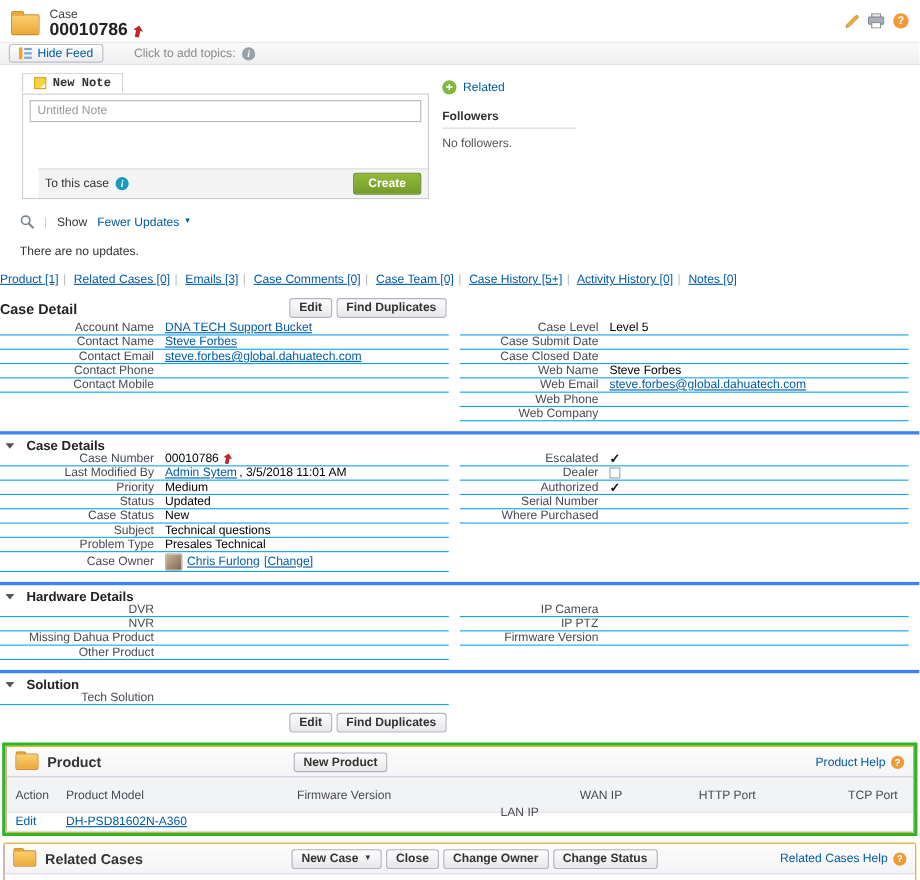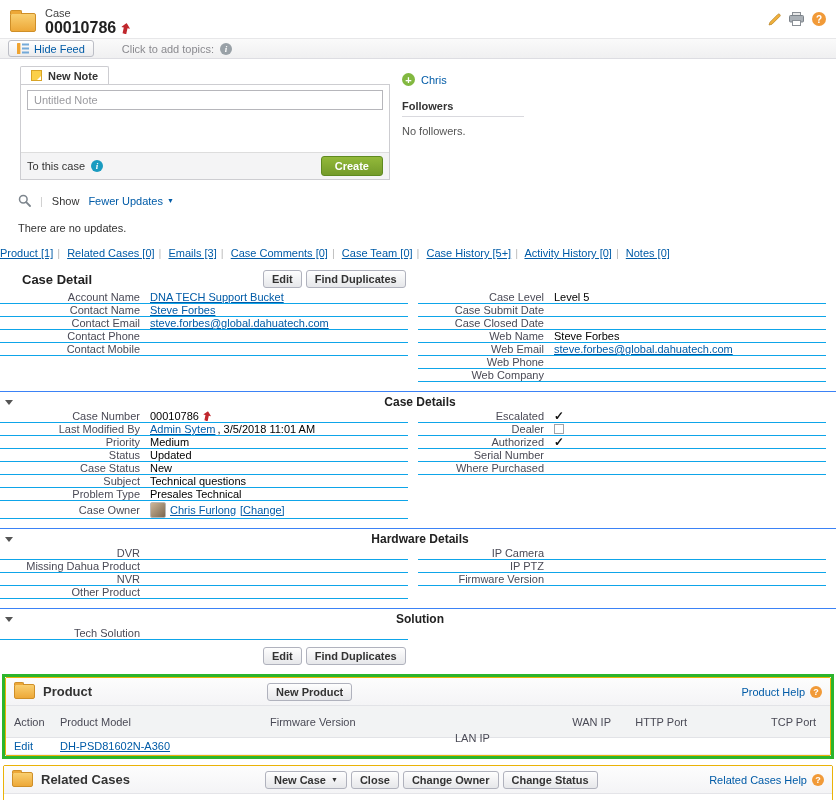--- a/index.html
+++ b/index.html
@@ -38,54 +38,54 @@
   .topics{font-size:11px;color:#8a8a8f;display:flex;align-items:center;gap:6px;}
   .info-i{display:inline-flex;width:12px;height:12px;border-radius:50%;background:#99a1a7;color:#fff;
           font-size:9px;font-weight:bold;font-style:italic;align-items:center;justify-content:center;
           font-family:"Liberation Serif",serif;cursor:pointer;}
   .info-i.blue{background:#1a9bc0;}
   
   .note-row{display:flex;margin:6px 0 0 20px;}
   .note-col{width:370px;}
   .note-tab{display:inline-flex;align-items:center;gap:6px;font-size:11px;font-weight:bold;color:#333;
           background:#fff;border:1px solid #cdcdd1;border-bottom:none;border-radius:2px 2px 0 0;
-          padding:0 10px;height:18px;position:relative;z-index:2;top:1px;cursor:pointer;}
+          padding:0 10px;height:18px;position:relative;z-index:2;top:1px;cursor:pointer;font-family:Liberation Mono, monospace;}
   .sticky{width:11px;height:11px;background:#fbd04a;border:1px solid #d8a426;position:relative;}
   .sticky::after{content:"";position:absolute;right:0;bottom:0;width:0;height:0;
           border-style:solid;border-width:0 0 4px 4px;border-color:transparent transparent #fff transparent;}
   .note-panel{border:1px solid #cdcdd1;background:#fff;position:relative;z-index:1;}
   .note-title-input{display:block;width:calc(100% - 12px);margin:5px 6px 0;height:20px;border:1px solid #b6b6bb;
           padding:0 6px;font-size:11px;color:#333;font-family:"Liberation Sans",sans-serif;}
   .note-title-input::placeholder{color:#9a9a9f;}
   .note-body{height:42px;cursor:text;}
   .note-footer{display:flex;align-items:center;height:27px;background:#f4f4f5;border-top:1px solid #ddd;
-          padding:0 6px;font-size:11px;color:#333;gap:6px;}
+          padding:0 6px;font-size:11px;color:#333;gap:6px;margin-left:14px;}
   .btn-create{margin-left:auto;background:linear-gradient(#93b93a,#749b2a);border:1px solid #5f8a20;color:#fff;
           font-weight:bold;font-size:11px;padding:3px 13px;border-radius:3px;cursor:pointer;}
   .follow-col{margin-left:12px;padding-top:8px;width:160px;font-size:11px;}
   .follow-line{display:flex;align-items:center;gap:6px;}
   .plus-circle{display:inline-flex;width:13px;height:13px;border-radius:50%;background:#82b840;color:#fff;
           font-weight:bold;font-size:11px;align-items:center;justify-content:center;}
   .followers-h{font-weight:bold;color:#333;margin-top:14px;border-bottom:1px solid #d9d9de;padding-bottom:4px;width:122px;}
   .no-followers{color:#555;margin-top:8px;}
   
   .feed-ctl{display:flex;align-items:center;gap:9px;margin:14px 0 0 18px;font-size:11px;}
   .vsep{color:#ccc;}
   .filter-lnk{color:#015ba7;text-decoration:none;display:inline-flex;align-items:center;gap:4px;}
   .caret{font-size:7px;line-height:1;}
   .no-updates{margin:15px 0 0 18px;font-size:11px;color:#333;}
   .quicklinks{margin-top:13px;text-align:left;font-size:11px;}
   .quicklinks .sep{color:#bbb;margin:0 4px;}
   
   .sec-top{position:relative;margin-top:11px;height:21px;}
-  .sec-title{position:absolute;left:22px;top:2px;font-size:13px;font-weight:bold;color:#222;}
+  .sec-title{position:absolute;left:0;top:2px;font-size:13px;font-weight:bold;color:#222;}
   .btn-group{position:absolute;left:263px;top:0;display:flex;gap:4px;}
   .btn-group.flow{position:static;margin:7px 0 0 263px;}
-  .sec-h{position:relative;border-top:1px solid #3b82f6;margin-top:9px;padding:3px 0 2px 4px;font-size:12px;
-          font-weight:bold;color:#222;height:19px;text-align:center;}
+  .sec-h{position:relative;border-top:3px solid #3b82f6;margin-top:9px;padding:3px 0 2px 24px;font-size:12px;
+          font-weight:bold;color:#222;height:19px;}
   .tri{position:absolute;left:5px;top:8px;width:0;height:0;border-left:4px solid transparent;
           border-right:4px solid transparent;border-top:5px solid #555;cursor:pointer;}
   .cols{display:flex;}
   .col{width:418px;}
   .frow{display:flex;align-items:center;border-bottom:1px solid #0ea5e9;margin-right:10px;font-size:11px;
           min-height:13px;line-height:12px;}
   .flabel{width:150px;flex:none;text-align:right;padding-right:10px;color:#4a4a56;}
   .col.right .flabel{width:136px;}
   .fvalue{flex:1;color:#000;display:flex;align-items:center;gap:4px;min-height:12px;}
   .checkbox-empty{width:10px;height:10px;border:1px solid #9fa3a8;background:#fff;}
@@ -102,21 +102,21 @@
   .rel-btns{position:absolute;left:261px;display:flex;gap:4px;}
   .rel-help{margin-left:auto;display:flex;align-items:center;gap:5px;font-size:11px;color:#015ba7;cursor:pointer;}
   .thead{display:flex;background:#f2f3f4;border-top:1px solid #e2e3e7;border-bottom:1px solid #e2e3e7;
           height:33px;align-items:center;font-size:11px;color:#4a4a56;}
   .trow{display:flex;height:17px;align-items:center;font-size:11px;border-bottom:1px solid #eee;background:#fff;}
   .th,.td{padding:0 8px;white-space:nowrap;overflow:hidden;}
   .c-action{width:46px;}
   .c-model{width:210px;}
   .c-firm{width:185px;}
   .c-lan{width:72px;margin-top:32px;}
-  .c-wan{width:100px;text-align:right;}
+  .c-wan{width:100px;}
   .c-http{width:76px;display:flex;justify-content:flex-end;}
   .c-tcp{flex:1;display:flex;justify-content:flex-end;padding-right:14px;}
   .empty-row{font-size:11px;color:#333;padding:4px 8px;border-top:1px solid #e4e4e8;background:#fff;}
   .rel-foot{height:5px;background:#f4f4f6;border-top:1px solid #e8e8ec;}
 </style>
 </head>
 <body>
 
 <div>
 
@@ -172,21 +172,21 @@
         <div class="note-footer">
           <span>To this case</span>
           <span class="info-i blue">i</span>
           <button class="btn-create">Create</button>
         </div>
       </div>
     </div>
     <div class="follow-col">
       <div class="follow-line">
         <span class="plus-circle">+</span>
-        <a class="lnk2">Chris</a>
+        <a class="lnk2">Related</a>
       </div>
       <div class="followers-h">Followers</div>
       <div class="no-followers">No followers.</div>
     </div>
   </div>
 
   <div class="feed-ctl">
     <svg width="13" height="13" viewBox="0 0 13 13">
         <circle cx="5.3" cy="5.3" r="3.8" fill="none" stroke="#7d858d" stroke-width="1.5"></circle>
         <line x1="8.2" y1="8.2" x2="12" y2="12" stroke="#7d858d" stroke-width="1.8" stroke-linecap="round"></line>
@@ -367,25 +367,25 @@
     <span class="tri"></span>
     <span>Hardware Details</span>
   </div>
   <div class="cols">
     <div class="col">
       <div class="frow">
           <span class="flabel">DVR</span>
           <span class="fvalue"></span>
         </div>
       <div class="frow">
+          <span class="flabel">NVR</span>
+          <span class="fvalue"></span>
+        </div>
+      <div class="frow">
           <span class="flabel">Missing Dahua Product</span>
-          <span class="fvalue"></span>
-        </div>
-      <div class="frow">
-          <span class="flabel">NVR</span>
           <span class="fvalue"></span>
         </div>
       <div class="frow">
           <span class="flabel">Other Product</span>
           <span class="fvalue"></span>
         </div>
     </div>
     <div class="col right">
       <div class="frow">
           <span class="flabel">IP Camera</span>

